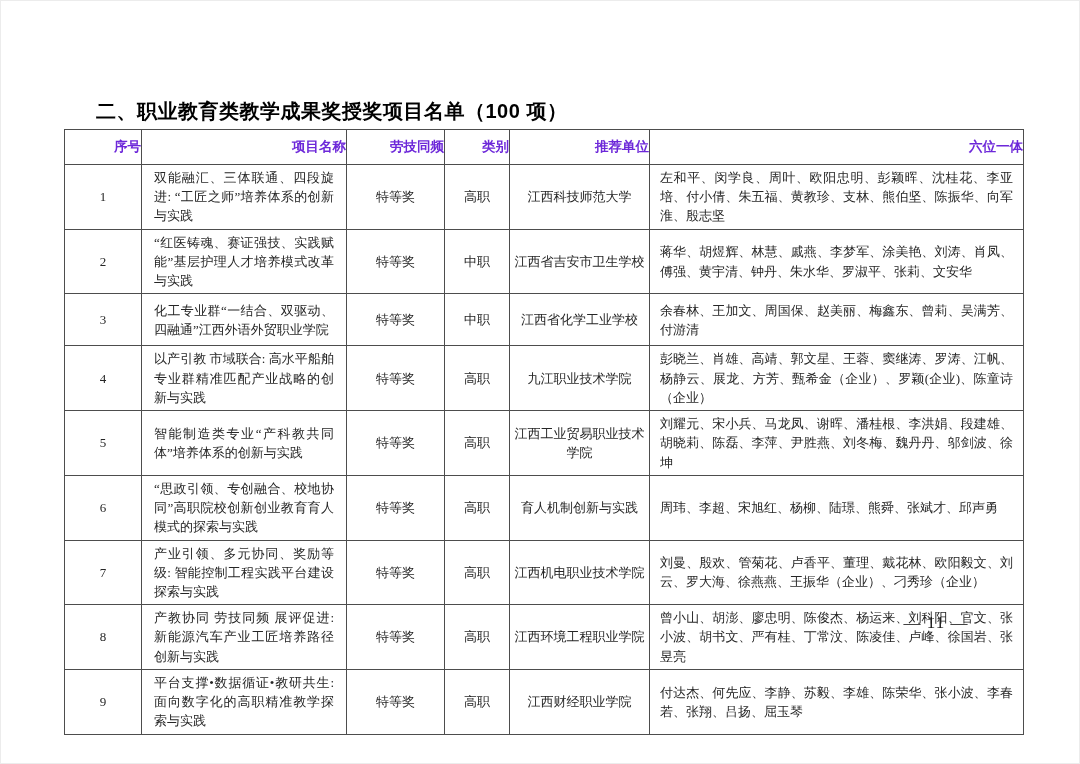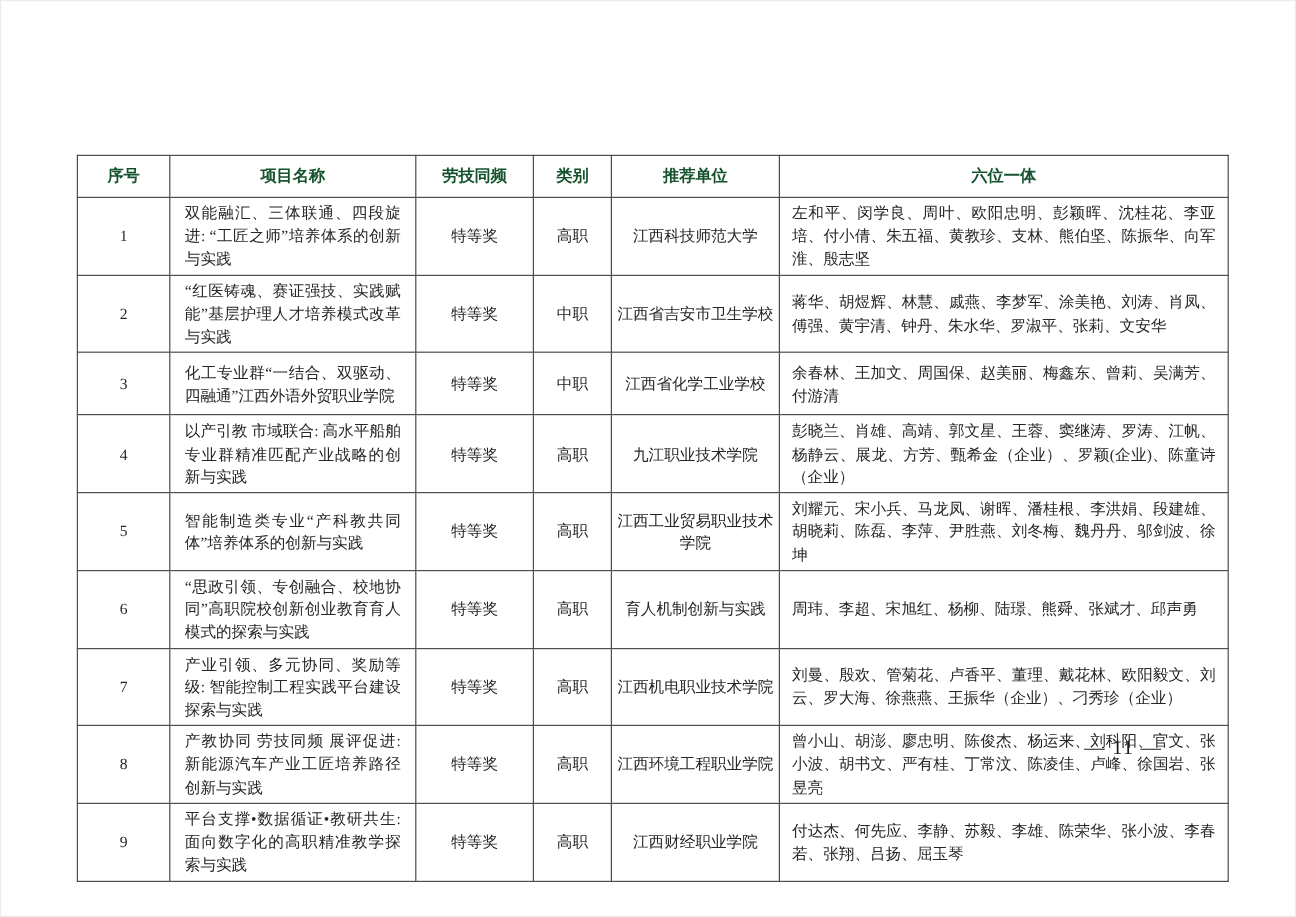--- a/index.html
+++ b/index.html
@@ -36,22 +36,22 @@
   .awards-table th, .awards-table td {
     border: 1px solid #4d4d4d;
     vertical-align: middle;
     font-family: Liberation Serif, serif;
   }
   .awards-table thead tr { height: 35px; }
   .awards-table th {
     font-family: "Liberation Sans", sans-serif;
     font-weight: bold;
     font-size: 13.5px;
-    text-align: center;
-    color: #14532d;
+    text-align: right;
+    color: #6d28d9;
   }
   .awards-table td {
     font-size: 13px;
     line-height: 1.48;
     padding: 3px 8px;
   }
   td.c { text-align: center; padding: 3px 4px; }
   td.project { text-align: justify; padding: 3px 12px; }
   td.completers { text-align: justify; padding: 3px 10px; margin-top: 36px; }
   tbody tr:nth-child(1) { height: 58px; }
@@ -72,20 +72,21 @@
     font-size: 17px;
     color: #1a1a1a;
     letter-spacing: 1px;
   }
 </style>
 </head>
 <body>
 
 <div class="page">
 
+  <div class="doc-title">二、职业教育类教学成果奖授奖项目名单（100 项）</div>
 
   <table class="awards-table">
     <colgroup>
       <col style="width:77px">
       <col style="width:205px">
       <col style="width:98px">
       <col style="width:65px">
       <col style="width:140px">
       <col style="width:374px">
     </colgroup>

